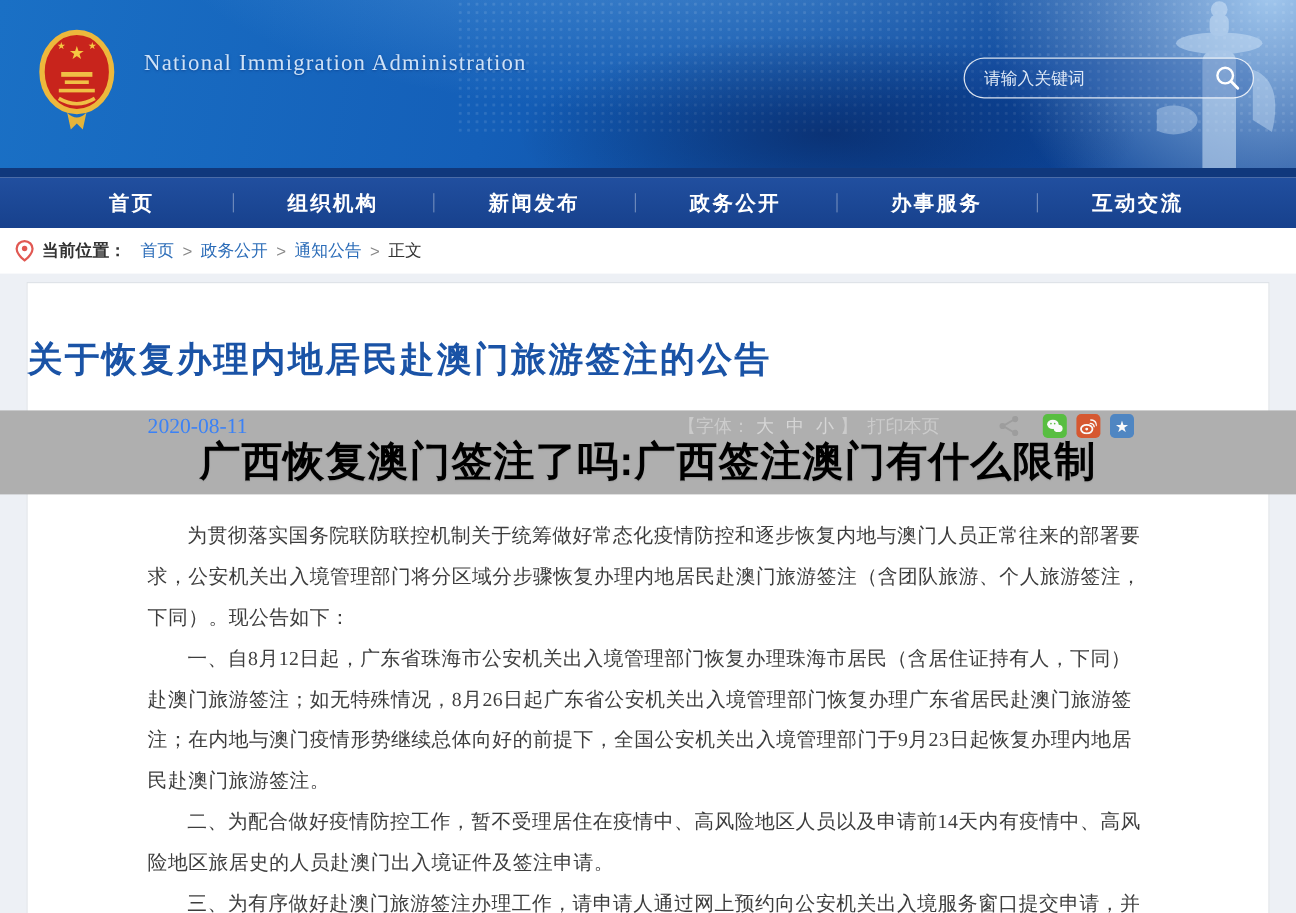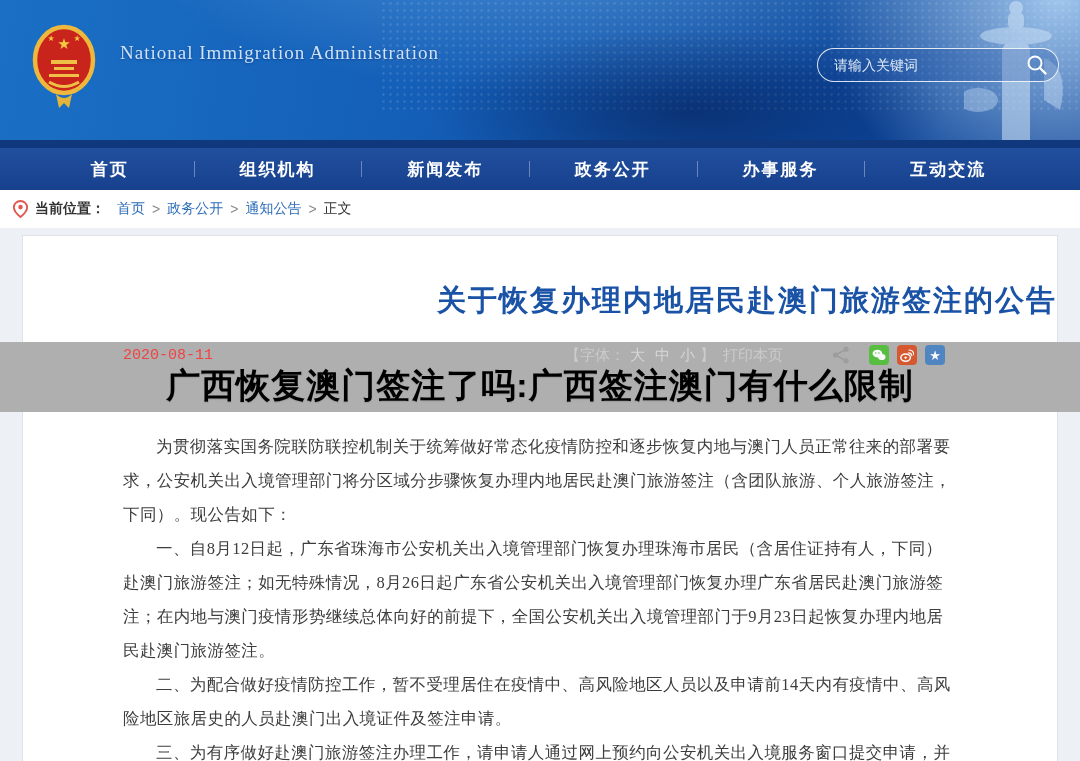--- a/index.html
+++ b/index.html
@@ -34,21 +34,21 @@
   .site-title-cn {
     color:#fff; font-size:43px; font-weight:bold; letter-spacing:7px;
     text-shadow:0 2px 4px rgba(4,40,110,.55); line-height:1.1;
   }
   .site-title-en {
     font-family:"Liberation Serif","DejaVu Serif",serif;
     color:#cfe2f7; font-size:19px; letter-spacing:1px; margin-top:6px;
     text-shadow:0 1px 2px rgba(4,40,110,.5);
   }
   .search-box {
-    position:absolute; right:21px; top:48px; z-index:6;
+    position:absolute; right:35px; top:48px; z-index:6;
     width:242px; height:34px; border:1px solid rgba(255,255,255,.85);
     border-radius:17px; background:rgba(30,80,160,.28);
     display:flex; align-items:center; padding:0 10px 0 16px;
   }
   .search-box input {
     flex:1; background:transparent; border:none; outline:none;
     color:#fff; font-size:14px;
   }
   .search-box input::placeholder { color:#dfe9f6; }
   .search-glyph { width:22px; height:22px; cursor:pointer; }
@@ -83,32 +83,32 @@
   .crumb-sep { color:#888; margin:0 3px; }
   .crumb-current { color:#333; margin-left:4px; }
 
   
   .page-body { padding-top:7px; }
   .content-card {
     margin:0 22px; background:#fff; border:1px solid #dfe3e8;
     height:900px;
   }
   .article-title {
-    margin-top:46px; text-align:right;
+    margin-top:46px; text-align:left;
     color:#1a53a6; font-size:29px; font-weight:bold; letter-spacing:2px;
     line-height:36px;
   }
   .article-meta {
     position:relative; z-index:6;
     margin-top:26px; padding:0 112px 0 100px; height:22px;
     display:flex; justify-content:space-between; align-items:center;
   }
   .meta-date {
-    font-family:Liberation Mono, monospace;
-    font-size:15px; color:#ef4444;
+    font-family:Liberation Serif, serif;
+    font-size:18px; color:#3b82f6;
   }
   .meta-right { display:flex; align-items:center; color:#cbcbcb; font-size:15px; }
   .font-size-btn { margin:0 5px; cursor:pointer; color:#d6d6d6; }
   .print-btn { margin-left:8px; cursor:pointer; color:#cbcbcb; }
   .share-group { display:flex; align-items:center; margin-left:48px; }
   .share-alt { width:20px; height:20px; margin-right:10px; cursor:pointer; }
   .sq-icon {
     width:20px; height:20px; border-radius:4px; margin-left:8px; cursor:pointer;
     display:flex; align-items:center; justify-content:center; opacity:.95;
   }

